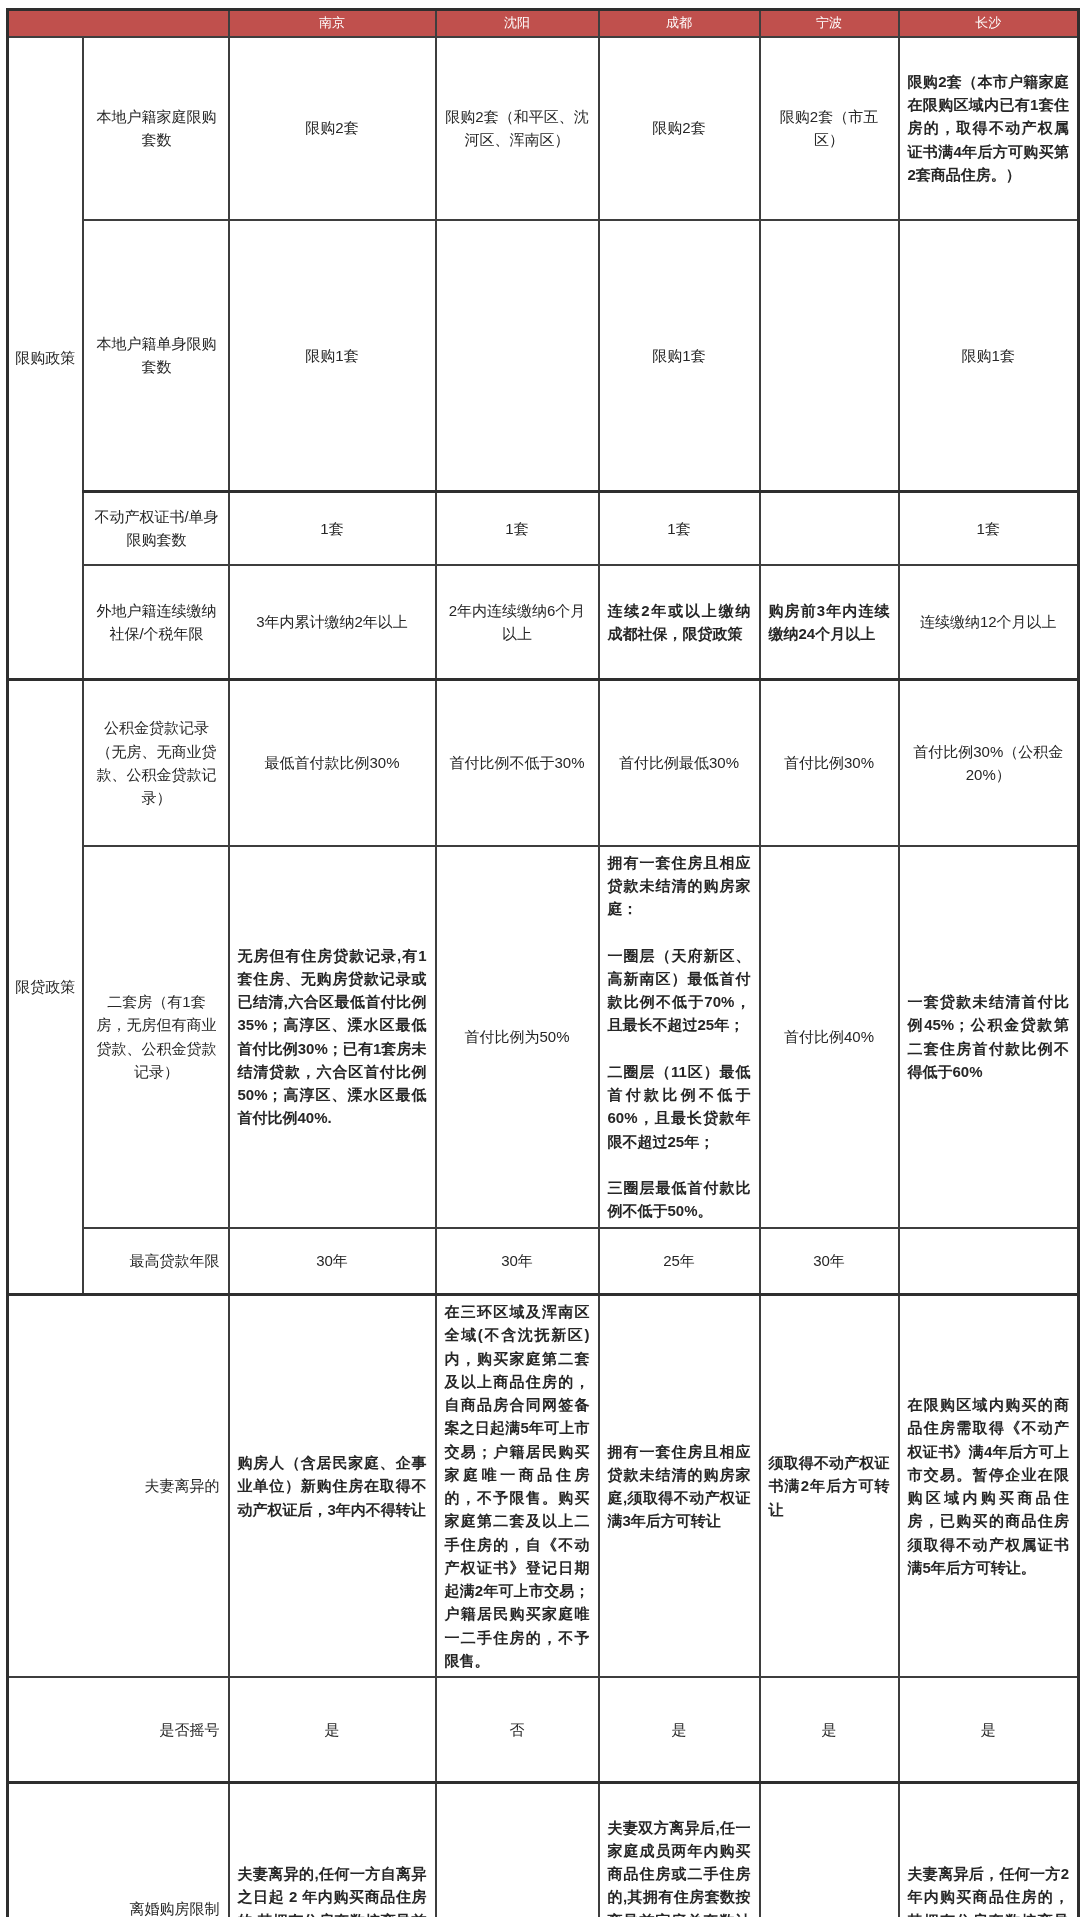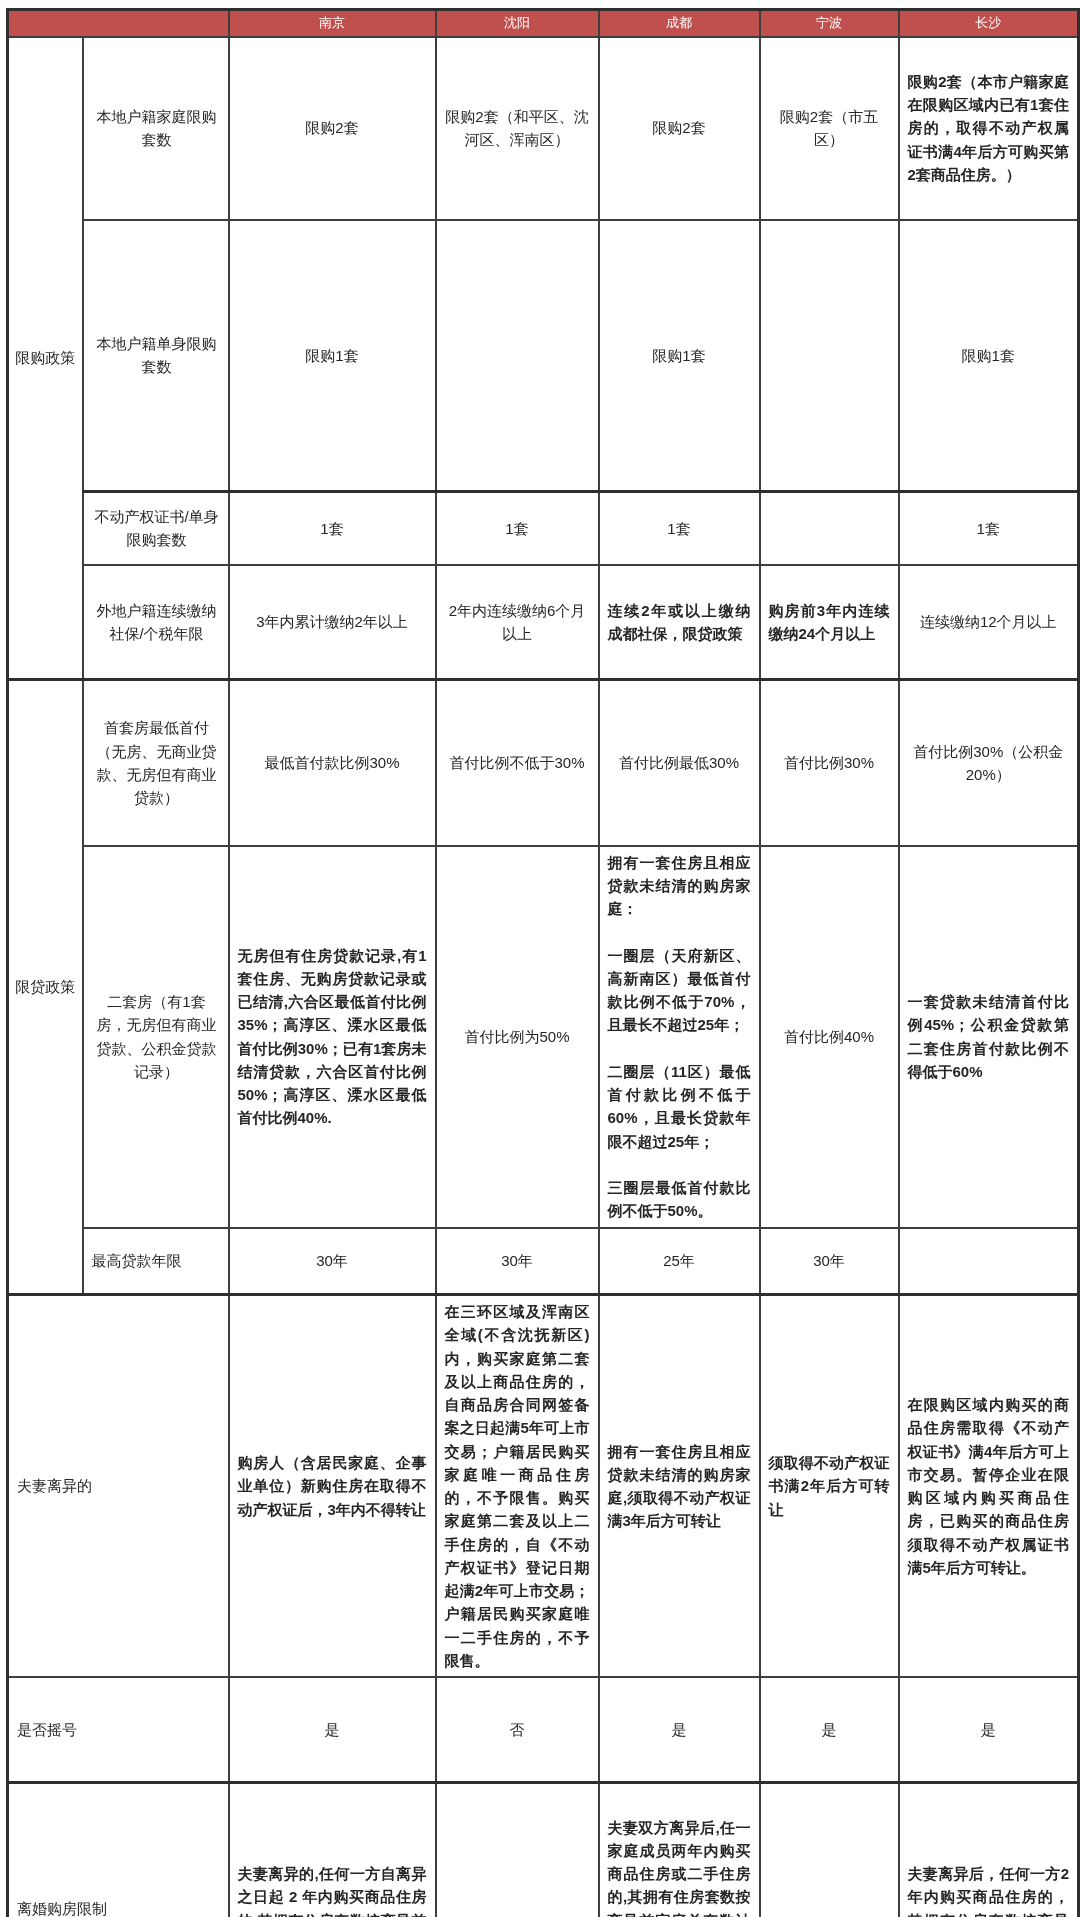--- a/index.html
+++ b/index.html
@@ -11,21 +11,21 @@
   td,th{border:2px solid #3e3e3e;padding:4px 8px;vertical-align:middle;
         font-size:15px;line-height:1.55;text-align:center;white-space:pre-line;
         overflow:hidden;}
   table{border:3px solid #2e2e2e;}
   tr.sep td{border-top:3px solid #2e2e2e;}
   th.city{background:var(--hdr-bg,#c0504d);color:#ffffff;font-size:13px;font-weight:normal;
           padding:2px 4px;line-height:1.2;}
   th.corner{background:var(--hdr-bg,#c0504d);border-right:2px solid #3e3e3e;}
   td.grp{padding:4px 2px;}
   td.lab{text-align:center;padding-left:10px;border-radius:27px;}
-  td.labc{text-align:left;}
+  td.labc{text-align:right;}
   td.long{text-align:justify;font-weight:bold;}
   .hr{height:27px}.h1{height:183px}.h2{height:272px}.h3{height:73px}.h4{height:115px}
   .h5{height:166px}.h6{height:357px}.h7{height:67px}.h8{height:343px}.h9{height:105px}
   .h10{height:253px}
 </style>
 </head>
 <body>
 
 <div class="wrap">
 <table>
@@ -81,21 +81,21 @@
     <td class="lab">外地户籍连续缴纳社保/个税年限</td>
     <td>3年内累计缴纳2年以上</td>
     <td>2年内连续缴纳6个月以上</td>
     <td class="long">连续2年或以上缴纳成都社保，限贷政策</td>
     <td class="long">购房前3年内连续缴纳24个月以上</td>
     <td>连续缴纳12个月以上</td>
   </tr>
 
   <tr class="h5 sep">
     <td class="grp" rowspan="3">限贷政策</td>
-    <td class="lab">首套房最低首付（无房、无商业贷款、无房但有商业贷款）</td>
+    <td class="lab">公积金贷款记录（无房、无商业贷款、公积金贷款记录）</td>
     <td>最低首付款比例30%</td>
     <td>首付比例不低于30%</td>
     <td>首付比例最低30%</td>
     <td>首付比例30%</td>
     <td>首付比例30%（公积金20%）</td>
   </tr>
 
   <tr class="h6">
     <td class="lab">二套房（有1套房，无房但有商业贷款、公积金贷款记录）</td>
     <td class="long">无房但有住房贷款记录,有1套住房、无购房贷款记录或已结清,六合区最低首付比例35%；高淳区、溧水区最低首付比例30%；已有1套房未结清贷款，六合区首付比例50%；高淳区、溧水区最低首付比例40%.</td>

